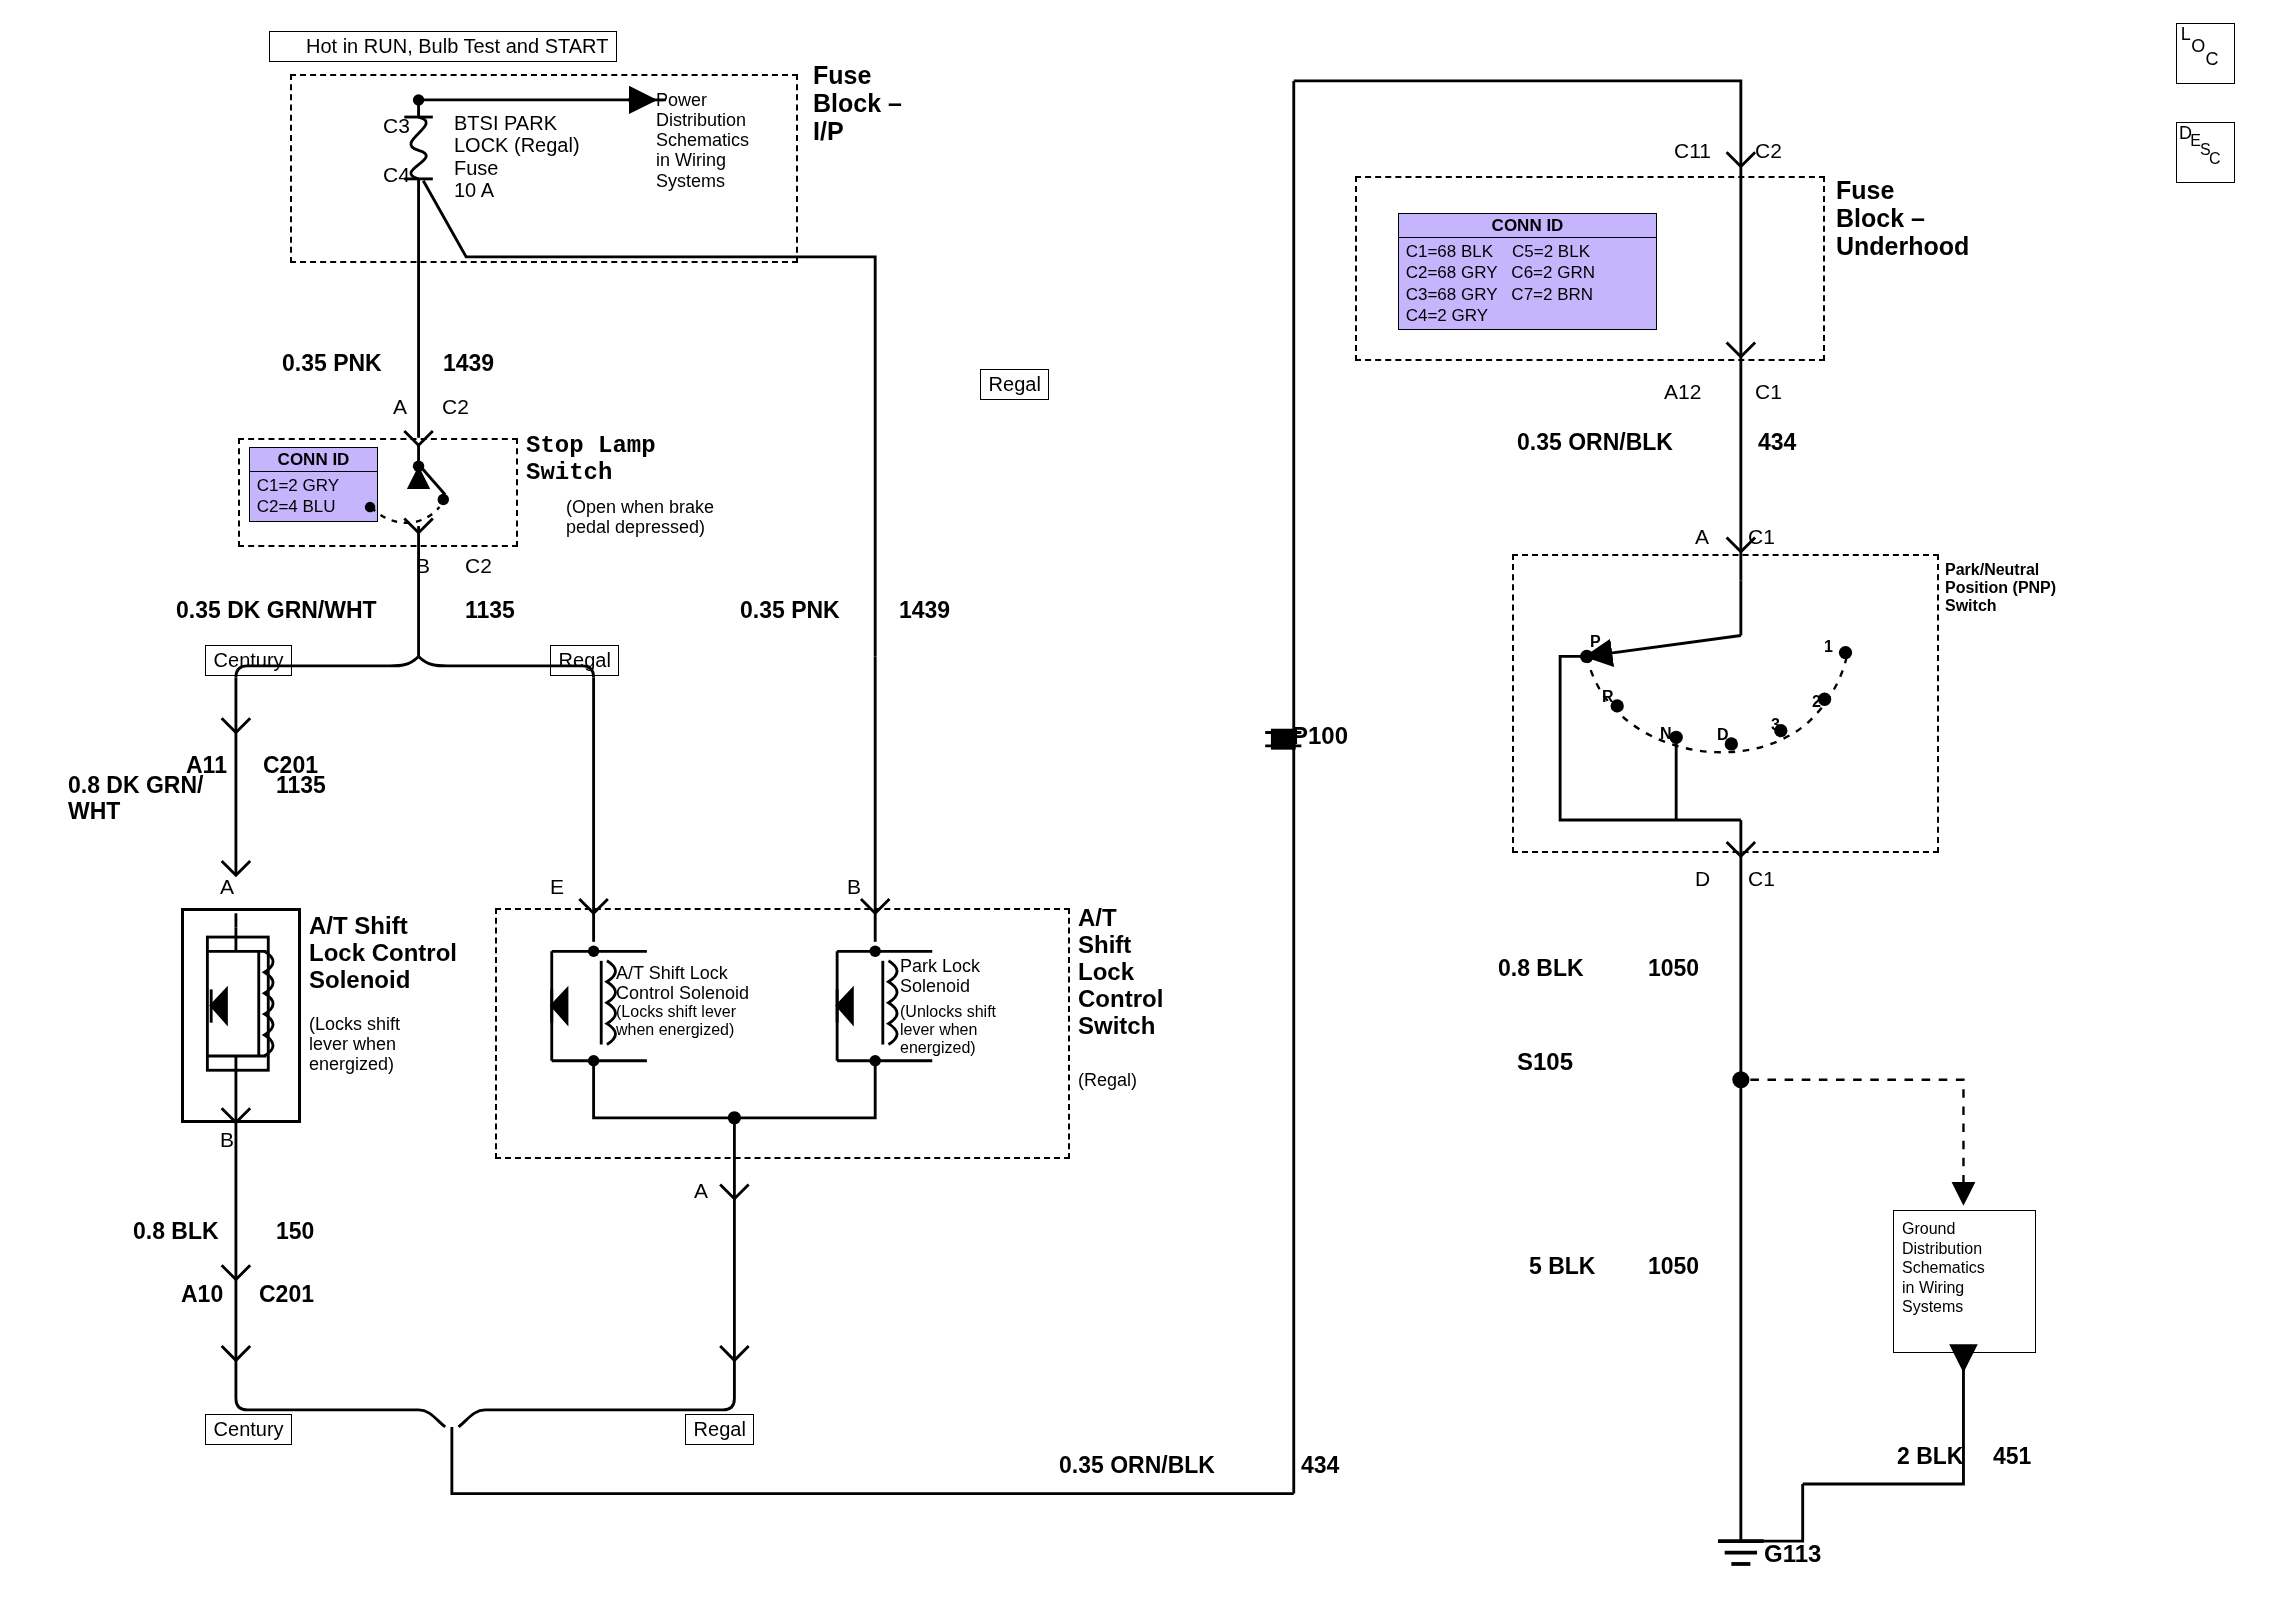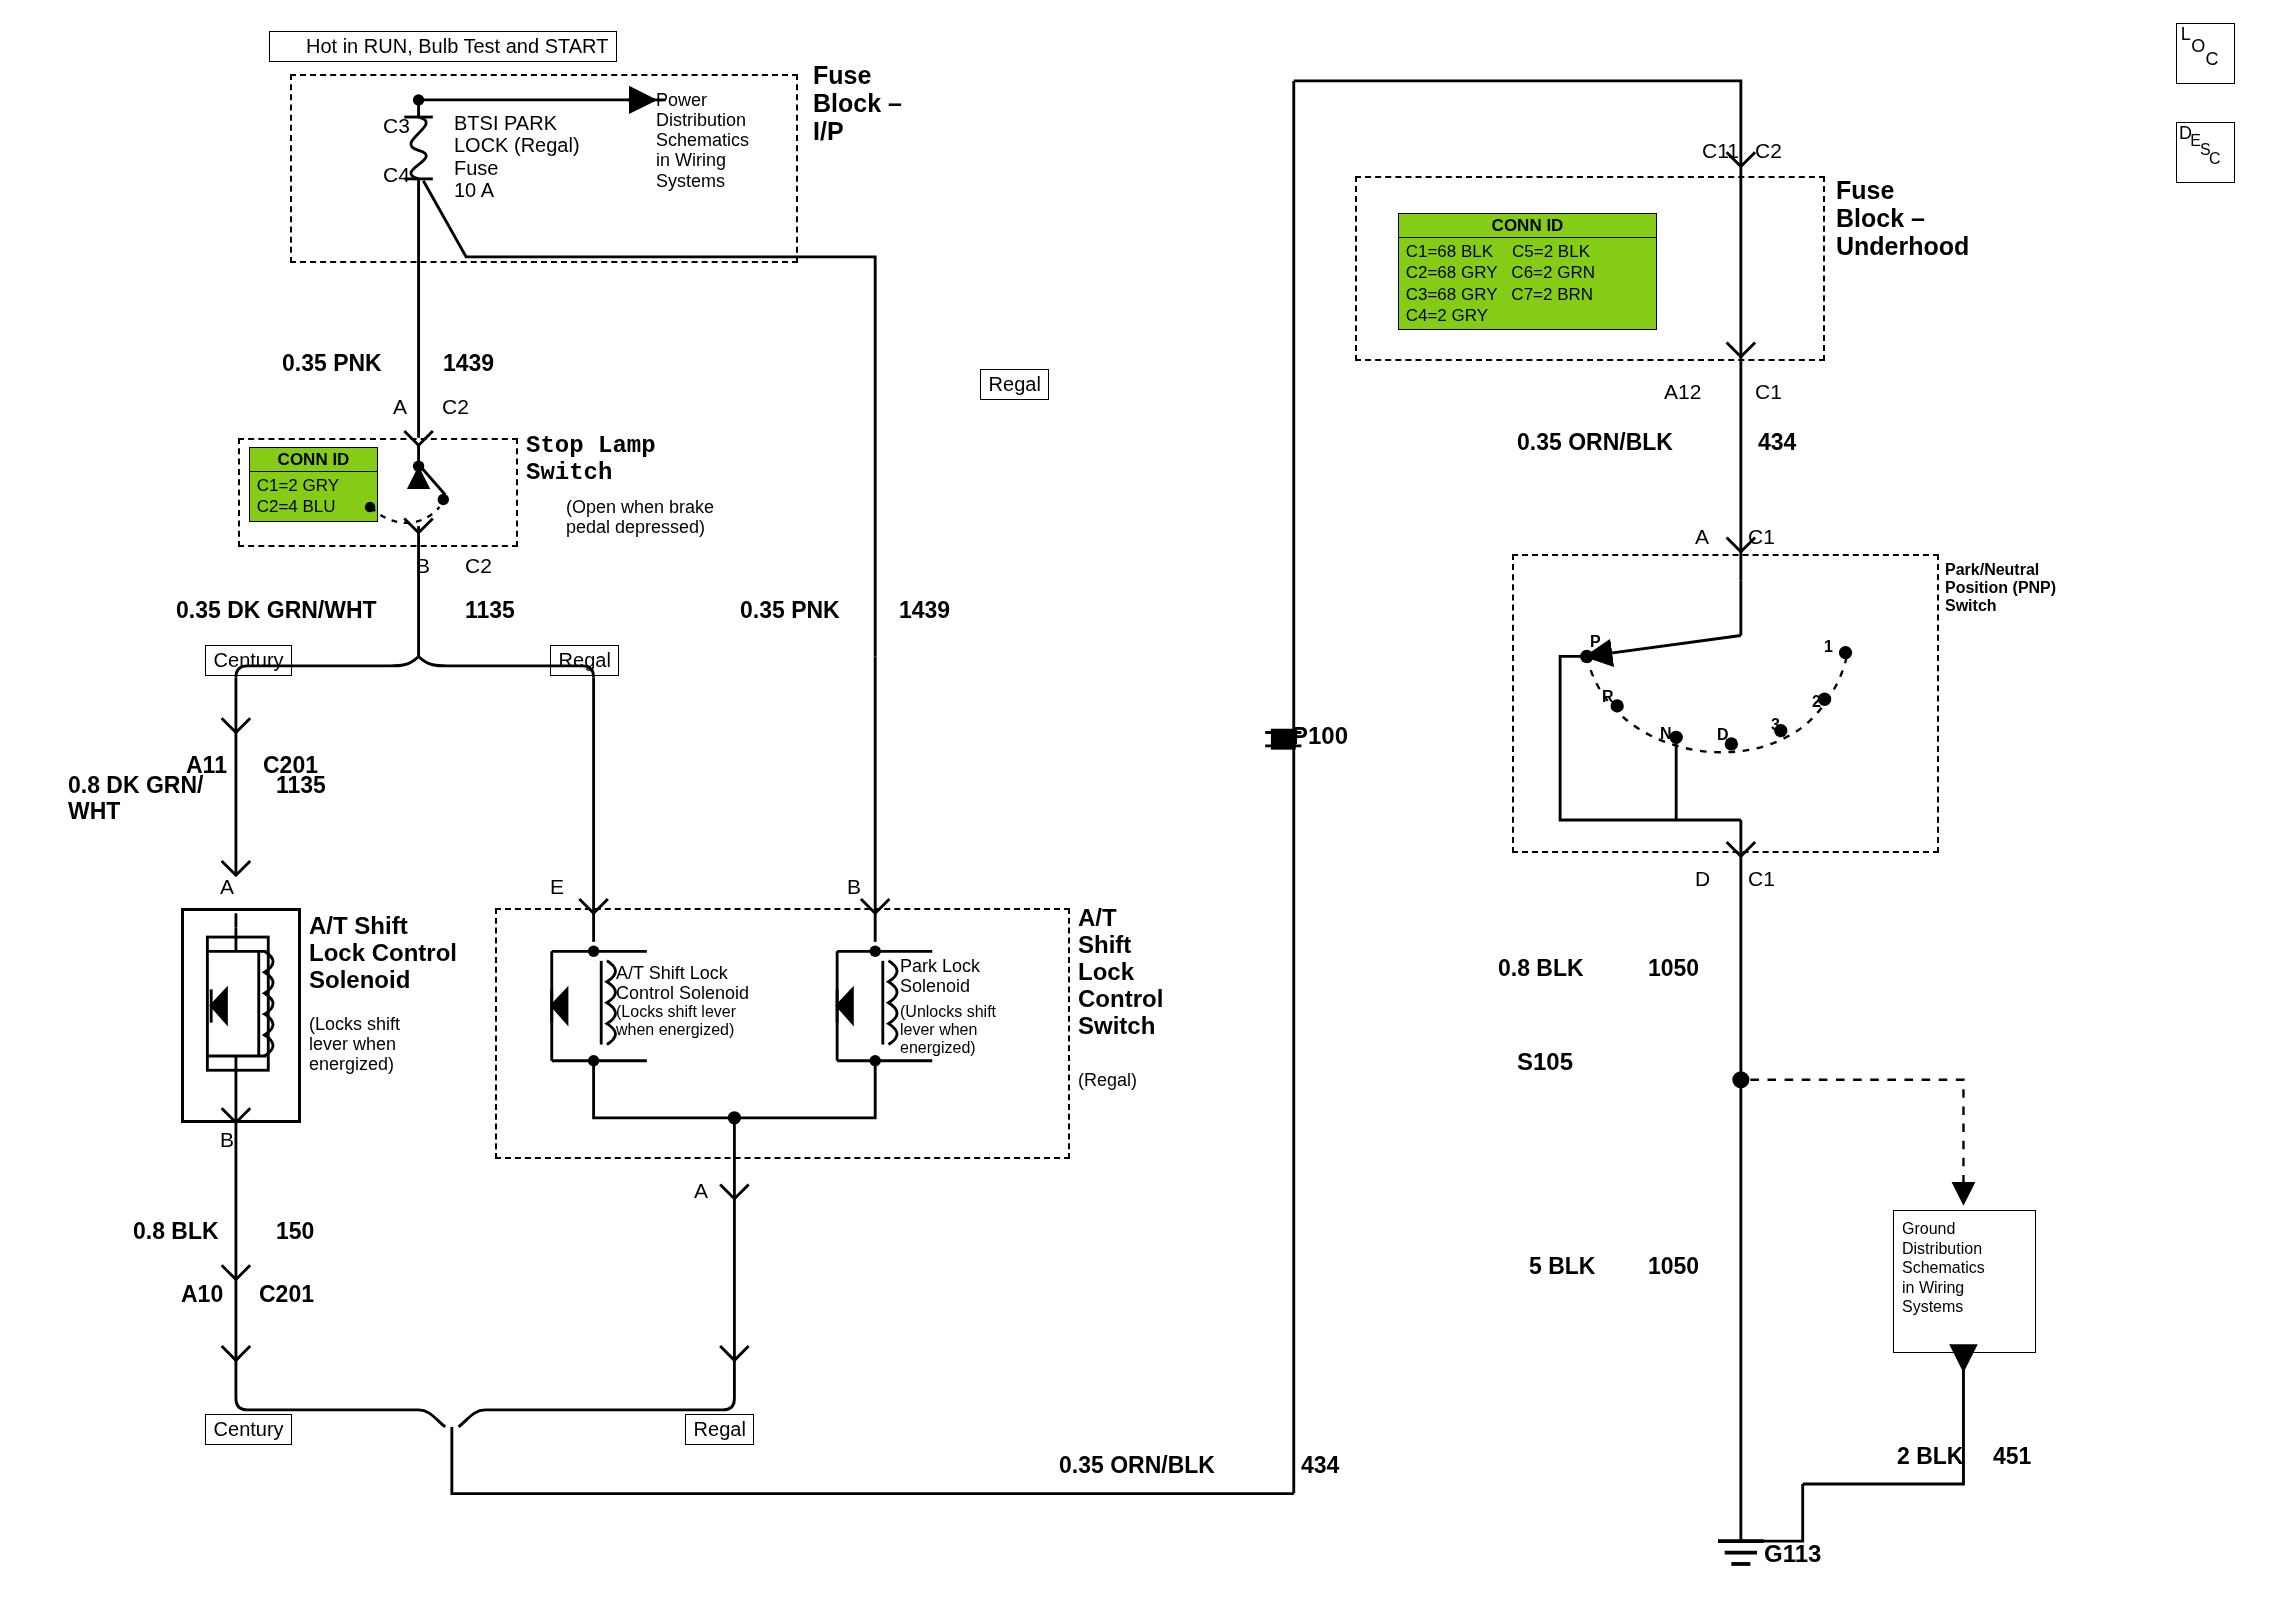--- a/index.html
+++ b/index.html
@@ -5,21 +5,21 @@
   html,body{margin:0;padding:0;background:#fff;}
   body{font-family:"Liberation Sans", sans-serif;color:#000;}
   #sheet{position:relative;width:2285px;height:1603px;background:#fff;overflow:hidden;}
   .lbl{position:absolute;font-size:21px;line-height:1.12;white-space:pre;}
   .lbl.b{font-weight:bold;}
   .sm{font-size:18px;}
   .xs{font-size:16px;}
   .box{position:absolute;border:1.9px solid #000;background:#fff;}
   .boxt{position:absolute;border:1.9px solid #000;background:#fff;font-size:20px;padding:2.9px 7.6px;white-space:pre;line-height:1.15;}
   .dash{position:absolute;border:2.9px dashed #000;}
-  .conn{position:absolute;border:1.9px solid #000;background:#84cc16;font-size:17px;line-height:1.25;padding:0;}
+  .conn{position:absolute;border:1.9px solid #000;background:#c4b5fd;font-size:17px;line-height:1.25;padding:0;}
   .conn .hd{text-align:center;font-weight:bold;border-bottom:1.9px solid #000;padding:1px 5.7px;}
   .conn .bd{padding:2.9px 6.7px;white-space:pre;}
   .corner{position:absolute;border:1.9px solid #000;font-size:14.3px;padding:1.9px 3.8px;line-height:1.0;background:#fff;}
   svg.ov{position:absolute;left:0;top:0;width:2285px;height:1603px;pointer-events:none;}
 </style>
 </head>
 <body>
 
 <div id="sheet">
 
@@ -74,21 +74,21 @@
   <div class="lbl b" style="left:1836px;top:176px;font-size:25px;">Fuse
 Block –
 Underhood</div>
   <div class="conn" style="left:1398px;top:213px;width:257px;">
     <div class="hd">CONN ID</div>
     <div class="bd">C1=68 BLK    C5=2 BLK
 C2=68 GRY   C6=2 GRN
 C3=68 GRY   C7=2 BRN
 C4=2 GRY</div>
   </div>
-  <div class="lbl" style="left:1674px;top:139px;margin-left:28px;">C11</div>
+  <div class="lbl" style="left:1674px;top:139px;">C11</div>
   <div class="lbl" style="left:1755px;top:139px;">C2</div>
   <div class="lbl" style="left:1664px;top:380px;">A12</div>
   <div class="lbl" style="left:1755px;top:380px;">C1</div>
 
   <div class="dash" style="left:1512px;top:554px;width:423px;height:295px;"></div>
   <div class="lbl b" style="left:1945px;top:561px;font-size:16px;">Park/Neutral
 Position (PNP)
 Switch</div>
   <div class="lbl" style="left:1695px;top:525px;">A</div>
   <div class="lbl" style="left:1748px;top:525px;">C1</div>

